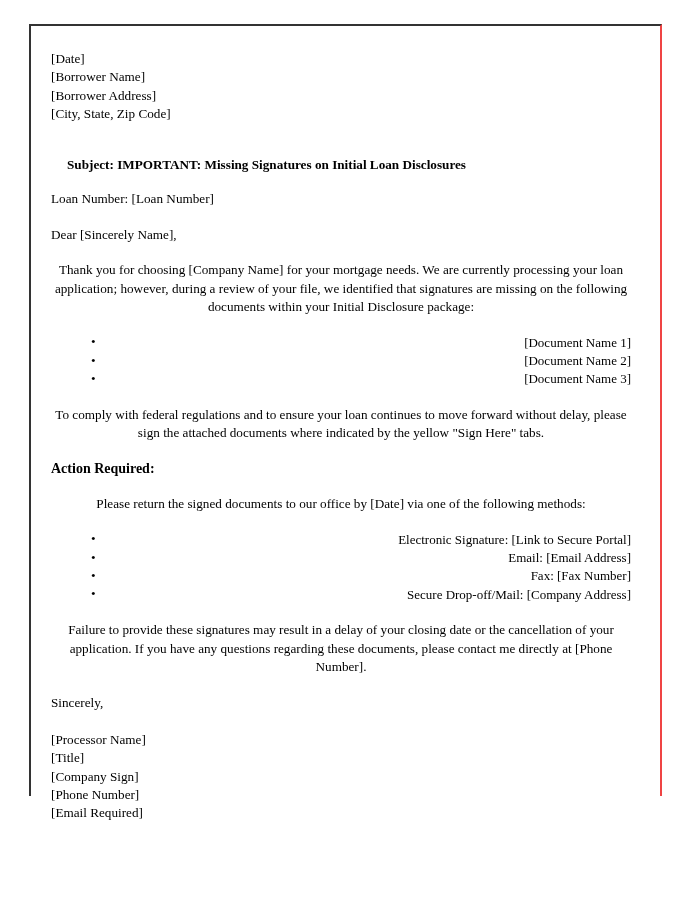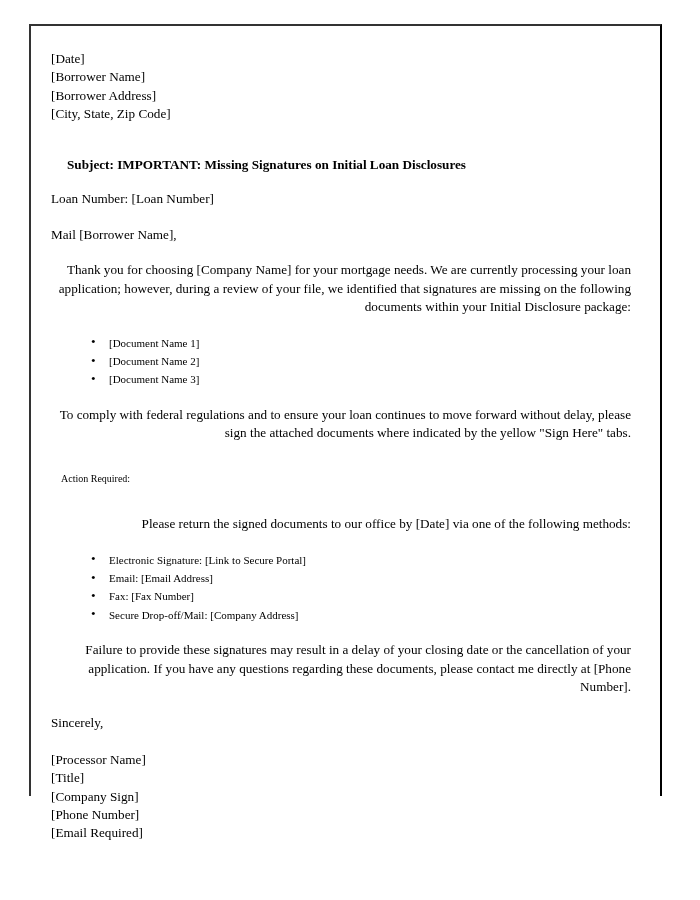--- a/index.html
+++ b/index.html
@@ -17,21 +17,21 @@
 
   
   .page-frame {
     position: absolute;
     left: 29px;
     top: 24px;
     width: 633px;
     height: 772px;
     border-top: 2px solid #333333;
     border-left: 2px solid #333333;
-    border-right: 2px solid #000000;
+    border-right: 2px solid #ef4444;
     border-bottom: none;
     box-sizing: border-box;
     background: #ffffff;
   }
 
   .page-body {
     position: absolute;
     left: 20px;
     top: 24px;
     width: 580px;
@@ -40,57 +40,58 @@
   p.line-block {
     margin: 0;
     font-size: 13.2px;
     line-height: 18.3px;
   }
 
   p.para {
     margin: 0 0 0 0;
     font-size: 13.2px;
     line-height: 18.6px;
-    text-align: right;
+    text-align: center;
   }
   .gap-md { height: 17px; }
   .gap-lg { height: 19px; }
 
   p.subject {
     margin: 16px;
     font-size: 13.2px;
     line-height: 18.3px;
     font-weight: bold;
   }
 
   ul.bullets {
     margin: 0;
     padding: 0 0 0 40px;
     list-style: none;
   }
   ul.bullets li {
-    font-size: 11px;
+    font-size: 13px;
     line-height: 18.3px;
     position: relative;
     padding-left: 18px;
+    text-align: right;
   }
   ul.bullets li::before {
     content: "\2022";
     position: absolute;
     left: 0;
     top: -0.5px;
     font-size: 13.2px;
     line-height: 18.3px;
   }
 
   p.heading-bold {
-    margin: 10px;
-    font-size: 10px;
+    margin: 0;
+    font-size: 14px;
     line-height: 18.3px;
-    font-weight: normal;
+    font-weight: bold;
   }
 </style>
 </head>
 <body>
 
 <div class="page-frame">
   <div class="page-body">
 
     <div>
       <p class="line-block">[Date]</p>
@@ -101,21 +102,21 @@
 
     <div class="gap-md"></div>
 
     <div>
       <p class="subject">Subject: IMPORTANT: Missing Signatures on Initial Loan Disclosures</p>
       <p class="line-block">Loan Number: [Loan Number]</p>
     </div>
 
     <div class="gap-md"></div>
 
-    <p class="line-block">Mail [Borrower Name],</p>
+    <p class="line-block">Dear [Sincerely Name],</p>
 
     <div class="gap-md"></div>
 
     <p class="para">Thank you for choosing [Company Name] for your mortgage needs. We are currently processing your loan application; however, during a review of your file, we identified that signatures are missing on the following documents within your Initial Disclosure package:</p>
 
     <div class="gap-md"></div>
 
     <ul class="bullets">
       <li>[Document Name 1]</li>
       <li>[Document Name 2]</li>

